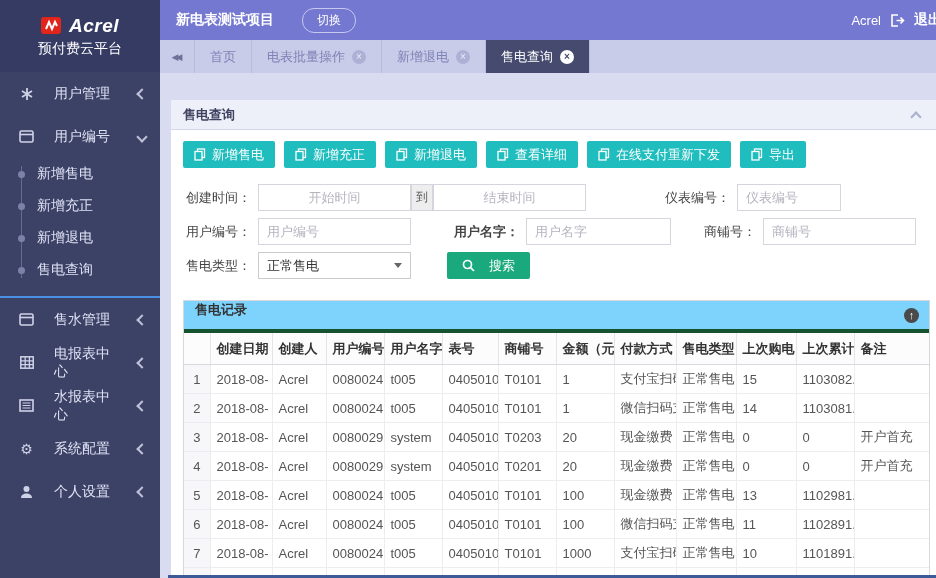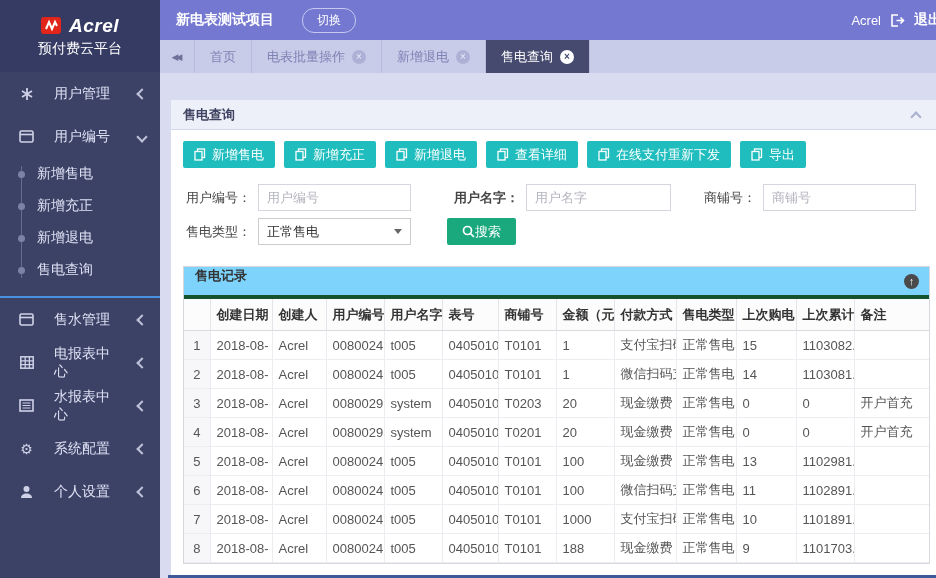--- a/index.html
+++ b/index.html
@@ -55,21 +55,21 @@
   .fld{height:27px;border:1px solid #d5d5de;padding:0 8px;font-size:13px;color:#333;box-sizing:border-box;font-family:inherit;outline:none;}
   .fld::placeholder{color:#b4b4bf;}
   .date{width:153px;text-align:center;}
   .addon{width:22px;height:27px;background:#eee;border:1px solid #d5d5de;display:flex;align-items:center;justify-content:center;font-size:12px;color:#555;box-sizing:border-box;flex:none;}
   .lbl-meter{margin-left:76px;width:68px;}
   .lbl-uname{margin-left:38px;width:70px;font-weight:bold;}
   .lbl-shop{margin-left:27px;width:58px;}
   .w145{width:145px;} .w153{width:153px;} .w104{width:104px;}
   .fakeselect{width:153px;height:27px;border:1px solid #ccc;box-sizing:border-box;display:flex;align-items:center;justify-content:space-between;padding:0 8px;color:#333;cursor:pointer;background:#fff;}
   .caret{width:0;height:0;border-left:4px solid transparent;border-right:4px solid transparent;border-top:5px solid #666;}
-  .btn-search{background:#19a97c;color:#fff;height:27px;padding:0 15px;border:none;border-radius:2px;display:inline-flex;align-items:center;gap:0;margin-left:36px;font-size:13px;cursor:pointer;font-family:inherit;}
+  .btn-search{background:#19a97c;color:#fff;height:27px;padding:0 15px;border:none;border-radius:2px;display:inline-flex;align-items:center;gap:14px;margin-left:36px;font-size:13px;cursor:pointer;font-family:inherit;}
 
   .records{margin-top:21px;border:1px solid #d7d7de;background:#fff;}
   .rec-head{height:28px;background:#7dd3fc;border-bottom:4px solid #14532d;display:flex;align-items:flex-start;padding:0 11px;font-weight:bold;color:#333;font-size:13px;position:relative;}
   .up-circle{position:absolute;right:10px;top:7px;width:15px;height:15px;border-radius:50%;background:#4a4a4a;color:#fff;font-size:11px;line-height:15px;text-align:center;cursor:pointer;}
   table{width:100%;border-collapse:collapse;table-layout:fixed;font-size:13px;color:#555;}
   th{height:31px;font-weight:bold;color:#333;border-right:1px solid #e4e4ea;border-bottom:1px solid #d9d9e0;text-align:left;padding:0 6px;white-space:nowrap;overflow:hidden;background:#fcfcfd;}
   td{height:28px;border-right:1px solid #ececf1;border-bottom:1px solid #ececf1;padding:0 6px;white-space:nowrap;overflow:hidden;}
   td:first-child{background:#f7f7f9;text-align:center;color:#555;}
   th:last-child,td:last-child{border-right:none;}
 
@@ -279,20 +279,28 @@
                 <svg width="12" height="13" viewBox="0 0 12 13">
                   <rect x="3.5" y="1" width="7" height="8.5" fill="none" stroke="#fff" stroke-width="1.3"></rect>
                   <rect x="1" y="3.5" width="7" height="8.5" fill="#1fbdbd" stroke="#fff" stroke-width="1.3"></rect>
                 </svg>
               </span>
             <span>导出</span>
           </button>
         </div>
 
         <div class="filters">
+          <div class="frow">
+            <span class="flabel">创建时间：</span>
+            <input class="fld date" placeholder="开始时间" style="">
+            <span class="addon">到</span>
+            <input class="fld date" placeholder="结束时间" style="">
+            <span class="flabel lbl-meter">仪表编号：</span>
+            <input class="fld w104" placeholder="仪表编号" style="">
+          </div>
           <div class="frow">
             <span class="flabel">用户编号：</span>
             <input class="fld w153" placeholder="用户编号" style="">
             <span class="flabel lbl-uname">用户名字：</span>
             <input class="fld w145" placeholder="用户名字" style="">
             <span class="flabel lbl-shop">商铺号：</span>
             <input class="fld w153" placeholder="商铺号" style="">
           </div>
           <div class="frow">
             <span class="flabel">售电类型：</span>

